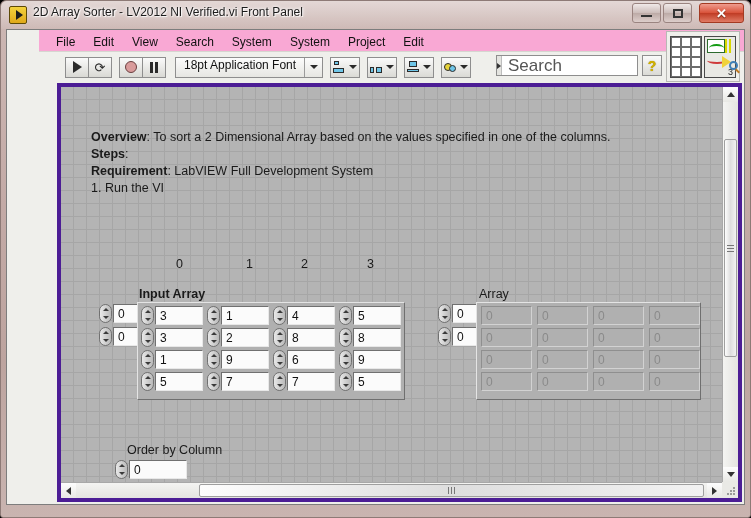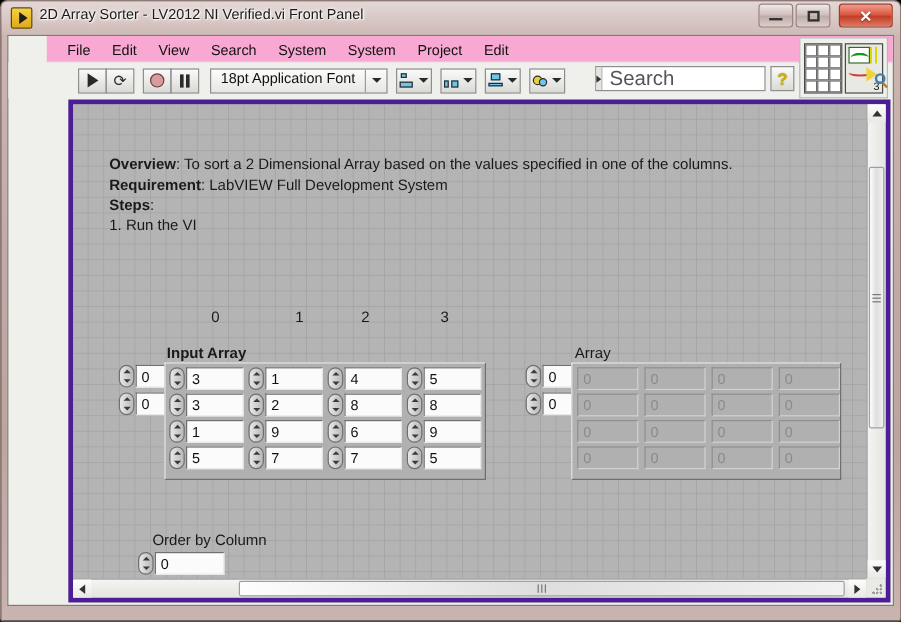--- a/index.html
+++ b/index.html
@@ -407,24 +407,24 @@
     <div id="help-btn">?</div>
 
     <div id="panel-wrap">
       <div id="panel">
 
         <div id="desc">
           <p>
             <b>Overview</b><span>: To sort a 2 Dimensional Array based on the values specified in one of the columns.</span>
           </p>
           <p>
-            <b>Requirement</b><span>: LabVIEW Full Development System</span>
+            <b>Steps</b><span>:</span>
           </p>
           <p>
-            <b>Steps</b><span>:</span>
+            <b>Requirement</b><span>: LabVIEW Full Development System</span>
           </p>
           <p>1. Run the VI</p>
         </div>
 
         <div class="col-hdr" style="left:115px;">0</div>
         <div class="col-hdr" style="left:185px;">1</div>
         <div class="col-hdr" style="left:240px;">2</div>
         <div class="col-hdr" style="left:306px;">3</div>
 
         <div class="ctl-label" style="left:78px; top:200px;font-weight:bold;">Input Array</div>

